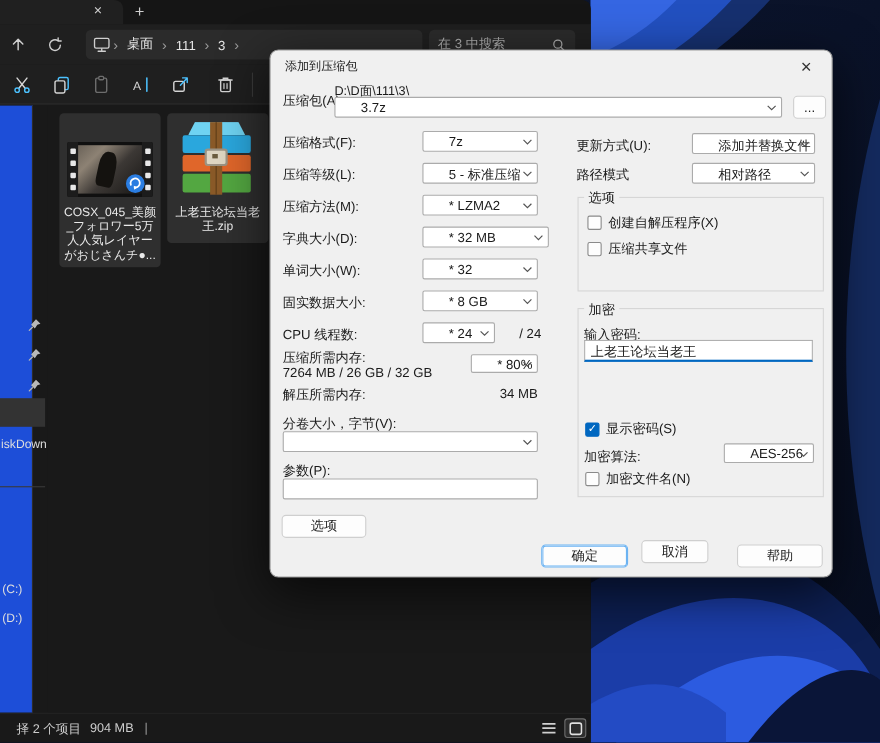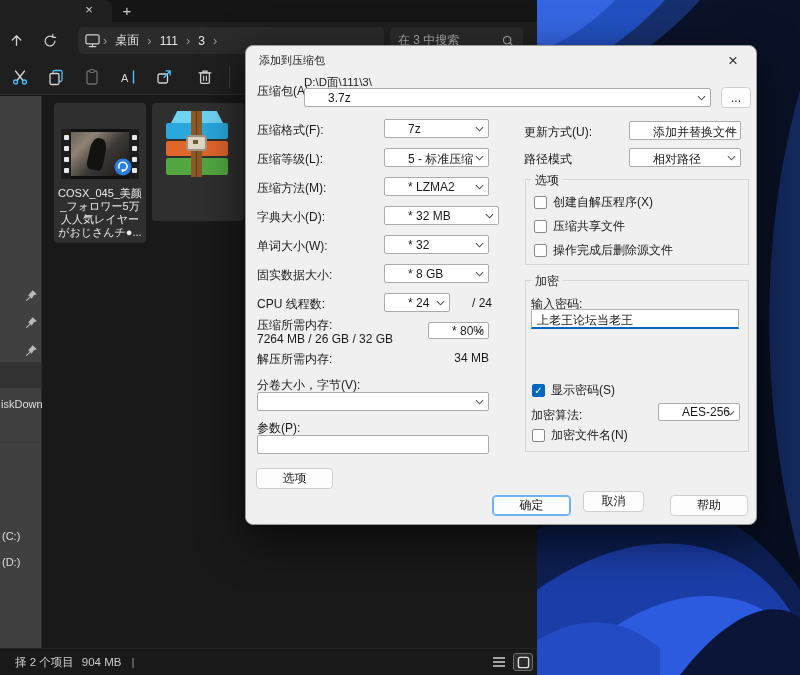--- a/index.html
+++ b/index.html
@@ -24,21 +24,21 @@
   .crumb { padding:0 6px; white-space:nowrap;text-align:center; }
   .crumb-sep { color:#9a9a9a; font-size:13px; padding:0 2px; }
   #searchbox { height:27px; background:#2b2b2b; border-radius:5px; width:133px; margin-left:6px;
                display:flex; align-items:center; color:#ababab; font-size:12px; padding:0 8px; }
   #searchbox span { flex:1; }
   #toolbar { left:0; top:59px; width:537px; height:36px; background:#1f1f1f; display:flex; align-items:center;
              border-bottom:1px solid #2c2c2c; }
   .toolbtn { width:36px; height:30px; display:flex; align-items:center; justify-content:center; }
   .tb-sep { width:1px; height:22px; background:#3a3a3a; margin:0 6px; }
 
-  #sidebar { left:0; top:96px; width:42px; height:552px; background:#404040; border-right:1px solid #2b2b2b; }
+  #sidebar { left:0; top:96px; width:30px; height:552px; background:#1d4ed8; border-right:1px solid #2b2b2b; }
   .pin { position:absolute; left:25px; }
   #side-sel { left:0; top:266px; width:41px; height:26px; background:#333333; }
   #side-item { left:1px; top:302px; color:#dddddd; font-size:11px; white-space:nowrap; }
   #side-div { left:0; top:346px; width:41px; height:1px; background:#3a3a3a; }
   .drive { position:absolute; left:2px; color:#dddddd; font-size:11px; }
 
   #filearea { left:43px; top:96px; width:494px; height:552px; background:#191919; }
   .fileitem { position:absolute; background:#2f2f2f; border-radius:4px; }
   .filelabel { position:absolute; width:100%; text-align:center; color:#eaeaea; font-size:11px;
                line-height:13px; word-break:break-all; padding:0 2px; }
@@ -259,20 +259,21 @@
 
       <div class="fileitem" style="left:109px;top:7px;width:92px;height:118px;">
         <div id="raricon">
           <div class="rar-top"></div>
             <div class="rar-b1"></div>
             <div class="rar-b2"></div>
             <div class="rar-b3"></div>
           <div class="rar-zip"></div>
             <div class="rar-pull"></div>
         </div>
+        <div class="filelabel" style="top:84px;">上老王论坛当老王.zip</div>
       </div>
     </div>
 
     <div id="statusbar" class="abs">
       <span style="margin-left:15px;">择 2 个项目</span>
       <span style="margin-left:8px;">904 MB</span>
       <span style="margin-left:10px;color:#9a9a9a;">|</span>
       <div style="flex:1;"></div>
       <div class="viewbtn">
         <svg width="14" height="12" viewBox="0 0 14 12">
@@ -390,24 +391,20 @@
 
     <div class="grp" style="left:279px;top:133px;width:224px;height:86px;"></div>
     <div class="grplbl" style="left:285px;top:126px;">选项</div>
     <div class="cbrow" style="left:288px;top:148px;">
       <span class="cbbox"></span>
       <span>创建自解压程序(X)</span>
     </div>
     <div class="cbrow" style="left:288px;top:172px;">
       <span class="cbbox"></span>
       <span>压缩共享文件</span>
-    </div>
-    <div class="cbrow" style="left:288px;top:196px;">
-      <span class="cbbox"></span>
-      <span>操作完成后删除源文件</span>
     </div>
 
     <div class="grp" style="left:279px;top:234px;width:224px;height:172px;"></div>
     <div class="grplbl" style="left:285px;top:227px;">加密</div>
     <div class="abs" style="left:285px;top:250px;">输入密码:</div>
     <div id="pwdfield">上老王论坛当老王</div>
     <div class="cbrow" style="left:286px;top:336px;">
       <span class="cbbox checked">
           <span>✓</span>
         </span>

